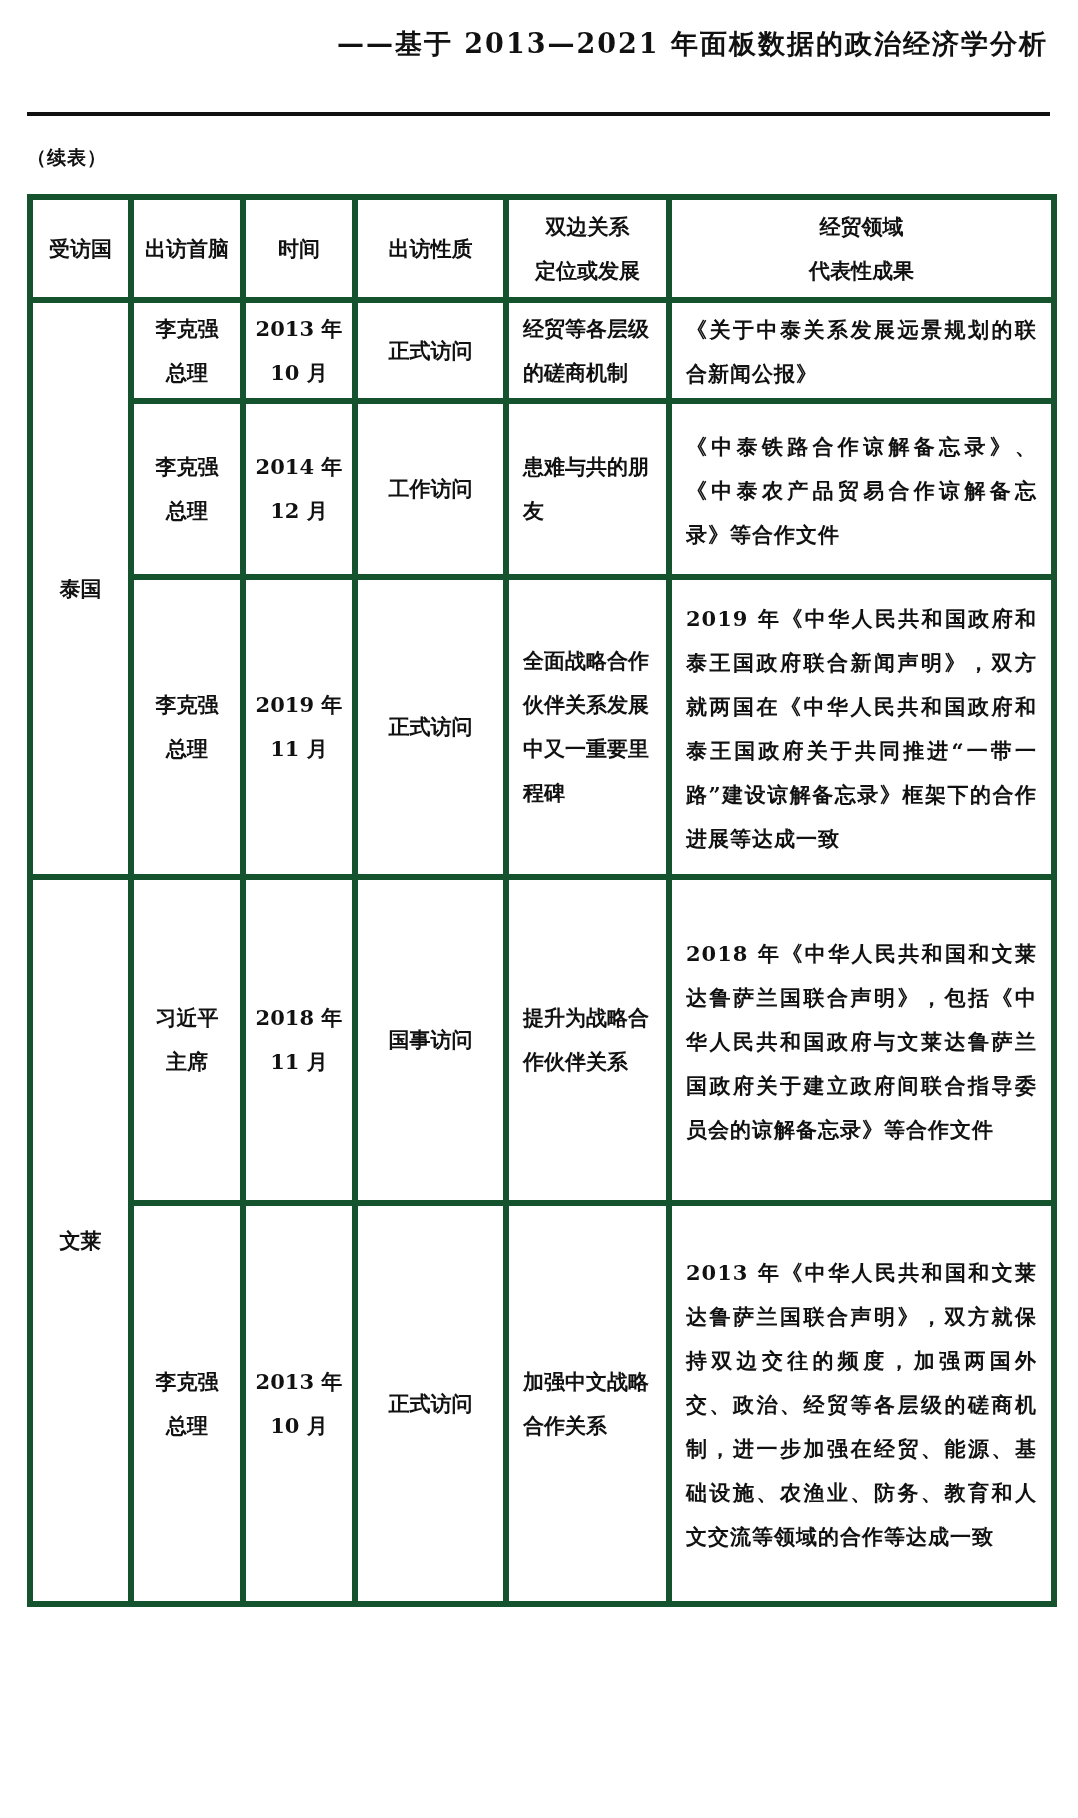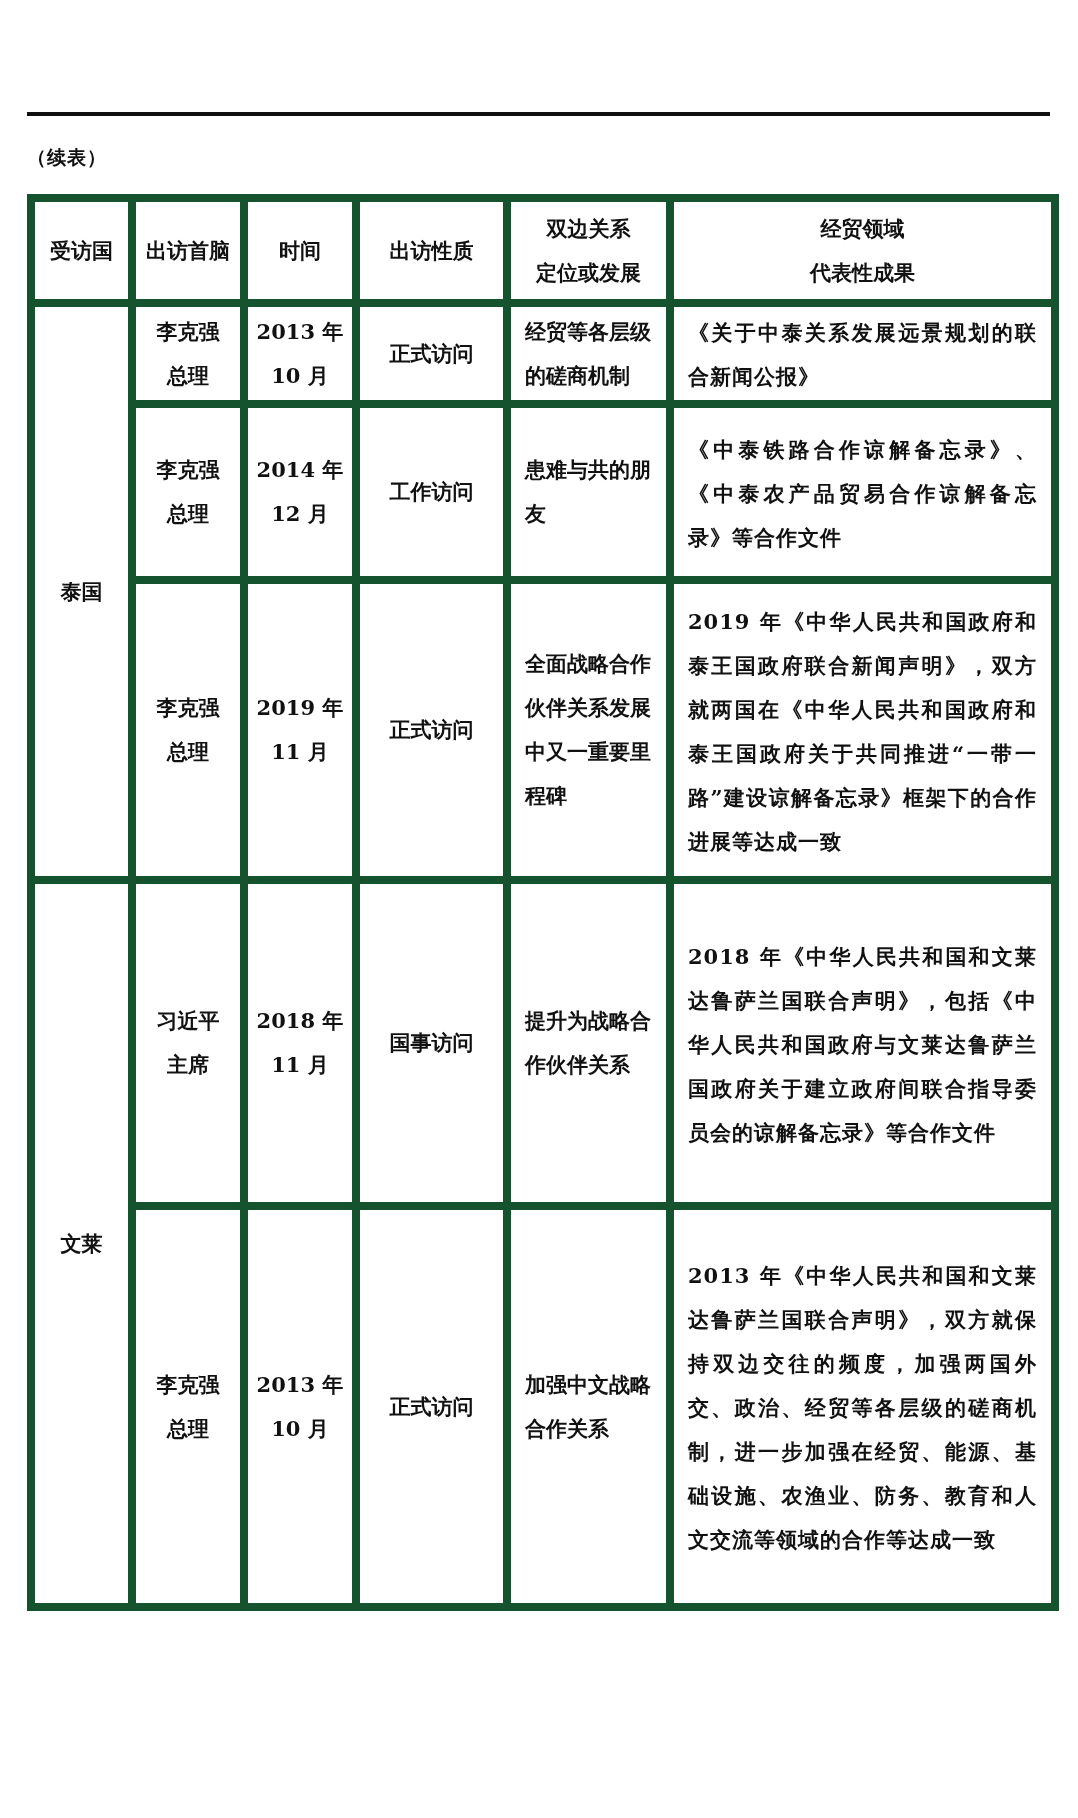--- a/index.html
+++ b/index.html
@@ -16,40 +16,41 @@
   }
   .continued {
     position: absolute; left: 27px; top: 145px; font-size: 19px; font-weight: bold; letter-spacing: 1px;
   }
   table.visits {
     position: absolute; left: 27px; top: 194px; width: 1024px;
     border-collapse: collapse; table-layout: fixed;
     border: 3px solid #111;
   }
   table.visits th, table.visits td {
-    border: 8px solid #14532d; padding: 0; vertical-align: middle;
+    border: 6px solid #14532d; padding: 0; vertical-align: middle;
   }
   table.visits th {
     font-family: "DejaVu Sans", "Liberation Sans", sans-serif;
     font-weight: bold; font-size: 21px; height: 97px; text-align: center; line-height: 44px;
   }
   table.visits td {
     font-size: 21px; font-weight: bold; line-height: 44px; text-align: center;
   }
   table.visits td.left { text-align: left; padding: 0 14px 0 14px; }
   table.visits td.result { text-align: justify; padding: 3px 14px 0 14px; letter-spacing: 1px; margin-left: 32px; }
   .cell-line { display: block; }
   .page-number {
     position: absolute; left: 947px; top: 1828px; font-size: 32px; font-weight: bold; text-align: center;
   }
 </style>
 </head>
 <body>
 
 <div class="running-head">
+  <div>——基于 2013—2021 年面板数据的政治经济学分析</div>
 </div>
 <div class="head-rule"></div>
 
 <div class="continued">（续表）</div>
 
 <table class="visits">
   <colgroup>
     <col style="width:101px">
     <col style="width:112px">
     <col style="width:112px">

